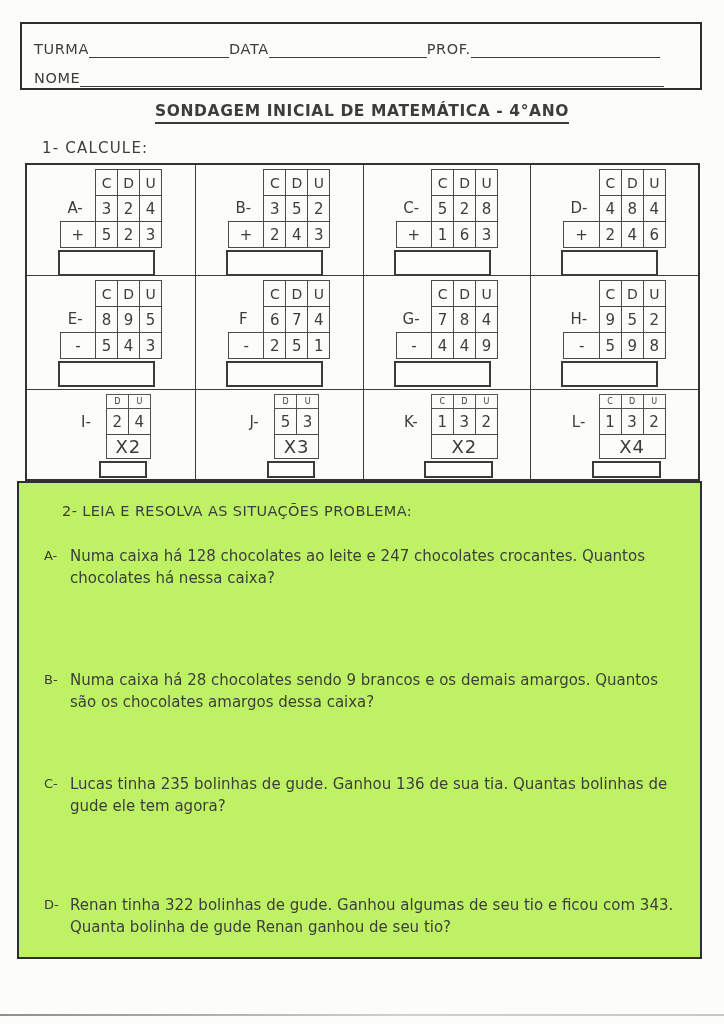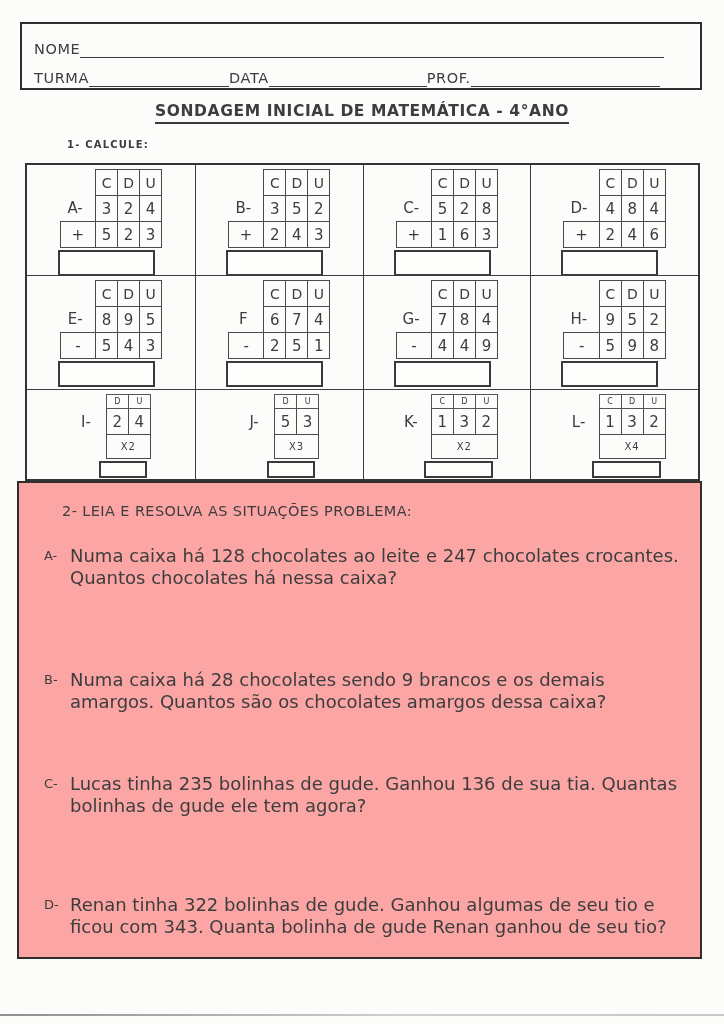--- a/index.html
+++ b/index.html
@@ -25,22 +25,22 @@
   .w1 { width:140px; } .w2 { width:158px; }
 
   
   .title { position:absolute; left:0; top:101px; width:724px; text-align:center; }
   .title-text {
     font-weight:bold; font-size:15.5px; letter-spacing:0.6px;
     border-bottom:2px solid #3a3a3a; padding-bottom:2px;
   }
 
   .s1-heading {
-    position:absolute; left:67px; top:139px;
-    font-size:10px; letter-spacing:1.2px;font-weight:bold;
+    position:absolute; left:42px; top:139px;
+    font-size:15px; letter-spacing:1.2px;
   }
 
   
   .calc-grid {
     position:absolute; left:25px; top:163px; width:675px; height:318px;
     border:2px solid #333; box-sizing:border-box;
     display:grid; grid-template-columns:repeat(4,1fr); grid-template-rows:110px 114px 1fr;
     background:#fcfcfb;
   }
   .calc-cell { display:flex; justify-content:center; align-items:flex-start; padding-top:4px; box-sizing:border-box; }
@@ -50,58 +50,58 @@
   .passembly { display:block; }
   .ptable { border-collapse:collapse; }
   .ptable td { padding:0; text-align:center; }
   .nob { border:none; }
   .labelcol { width:30px; min-width:30px; }
   .plabel { text-align:right; padding-right:5px !important; font-size:15px; }
   .hcell { width:21px; min-width:21px; height:25px; border:1.6px solid #4a4a4a; font-size:14px; }
   .shcell { width:21px; min-width:21px; height:13px; border:1.4px solid #555; font-size:8px; }
   .dcell { width:21px; min-width:21px; height:25px; border:1.6px solid #4a4a4a; font-size:15px; }
   .opcell { width:30px; border:1.6px solid #4a4a4a; font-size:15px; }
-  .xcell { height:23px; border:1.6px solid #4a4a4a; font-size:10px; letter-spacing:1px;margin-top:14px; }
+  .xcell { height:23px; border:1.6px solid #4a4a4a; font-size:18px; letter-spacing:1px;margin-top:14px; }
   .answer { border:2px solid #3a3a3a; background:#fdfdfc; box-sizing:content-box; }
   .answer.as { width:93px; height:22px; margin-top:2px; margin-left:-2px; }
   .answer.m2 { width:44px; height:13px; margin-top:2px; margin-left:28px; }
   .answer.m3 { width:65px; height:13px; margin-top:2px; margin-left:28px; }
 
   
   .s2-box {
     position:absolute; left:17px; top:481px; width:685px; height:478px;
-    border:2px solid #2f2f2f; box-sizing:border-box; background:#fca5a5;
+    border:2px solid #2f2f2f; box-sizing:border-box; background:#bef264;
   }
   .s2-heading { position:absolute; left:43px; top:20px; font-size:14.5px; letter-spacing:0.4px; }
   .wp { position:absolute; left:25px; display:flex; }
   .wp-label { width:26px; flex:none; font-size:13px; line-height:22px; }
-  .wp-text  { width:618px; font-size:18px; line-height:22px; }
+  .wp-text  { width:618px; font-size:15px; line-height:22px; }
   .wp-a { top:62px; } .wp-b { top:186px; } .wp-c { top:290px; } .wp-d { top:411px; }
 
   .scan-line {
     position:absolute; left:0; top:1014px; width:724px; height:2px;
     background:linear-gradient(90deg,#8f8f8f 0%,#ababab 25%,#cfcfcf 55%,#c8c8c8 100%);
   }
 </style>
 </head>
 <body>
 
 <div class="header-box">
-  <div class="hline">
-    <span class="hlabel">NOME</span>
-    <span class="uline grow nome-gap"></span>
-  </div>
   <div class="hline">
     <span class="hlabel">TURMA</span>
     <span class="uline w1"></span>
     <span class="hlabel">DATA</span>
     <span class="uline w2"></span>
     <span class="hlabel">PROF.</span>
     <span class="uline grow prof-gap"></span>
   </div>
+  <div class="hline">
+    <span class="hlabel">NOME</span>
+    <span class="uline grow nome-gap"></span>
+  </div>
 </div>
 
 <div class="title">
   <span class="title-text">SONDAGEM INICIAL DE MATEMÁTICA - 4°ANO</span>
 </div>
 
 <div class="s1-heading">1- CALCULE:</div>
 
 <div class="calc-grid">
   <div class="calc-cell">

